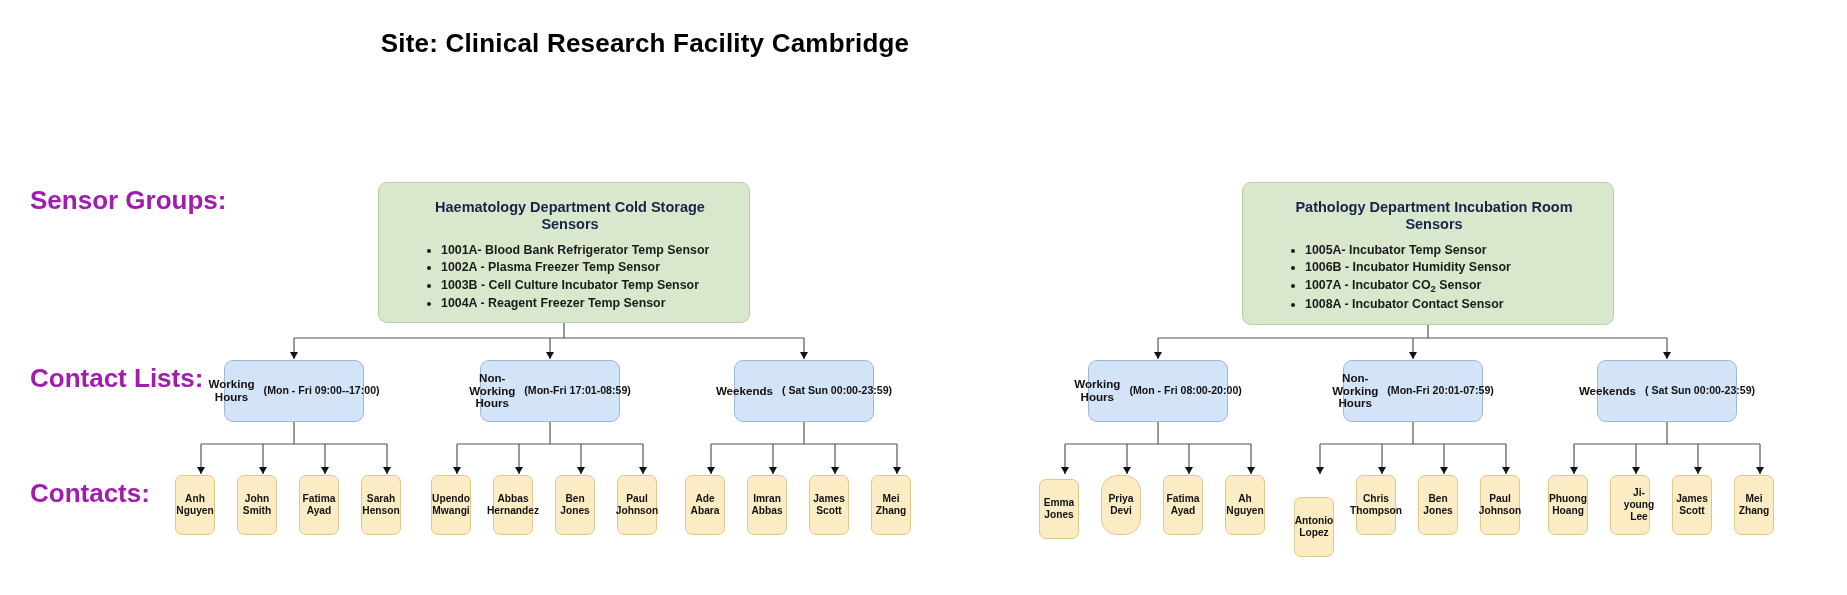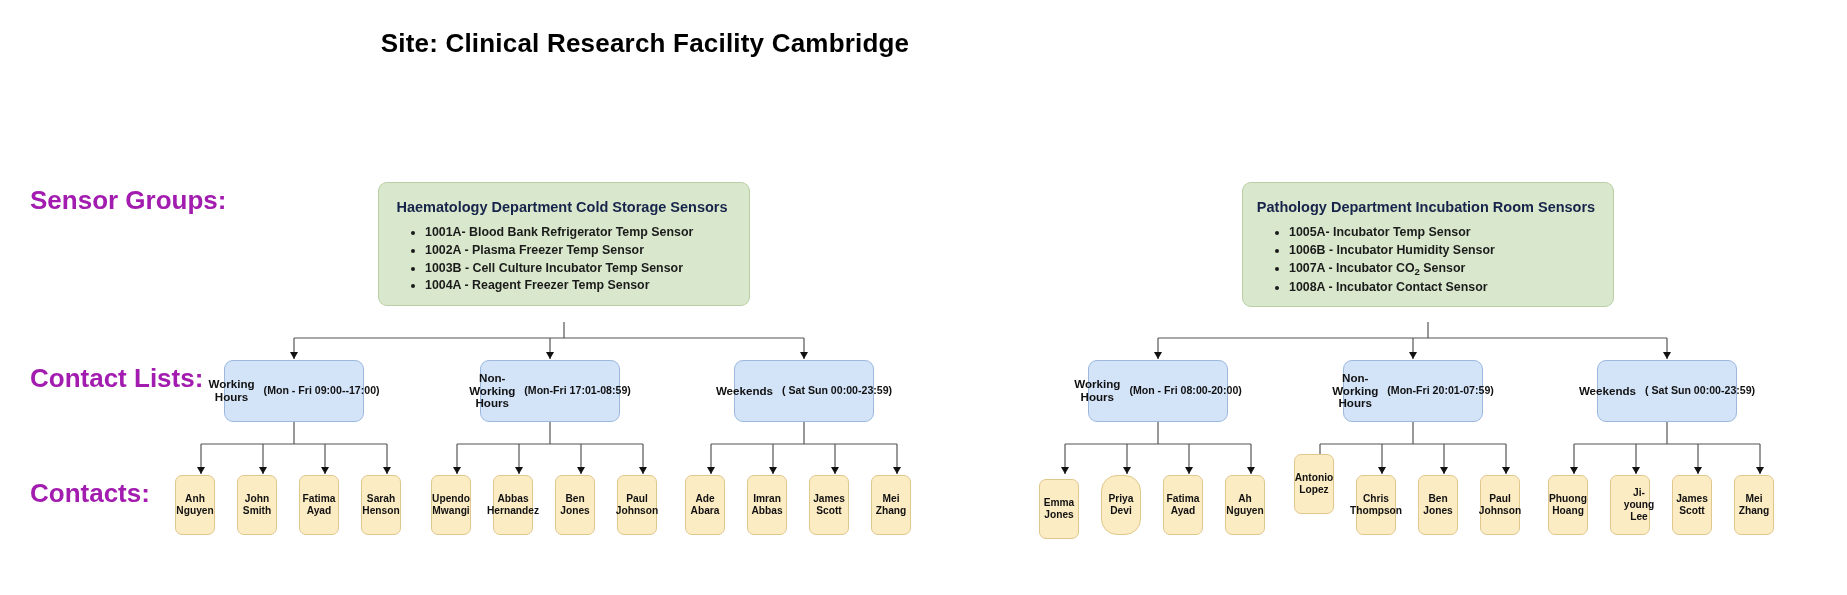--- a/index.html
+++ b/index.html
@@ -48,21 +48,21 @@
     width: 1847px; height: 595px;
     pointer-events: none;
   }
 
   
   .sensor-group {
     position: absolute;
     background: #d9e8cd;
     border: 1px solid #b8cfa6;
     border-radius: 9px;
-    padding: 12px 16px 10px 12px;
+    padding: 12px 16px 10px 28px;
   }
   .sensor-group .sg-title {
     font-size: 14.5px;
     font-weight: bold;
     color: #16234a;
     text-align: center;
     margin: 4px 0 8px 0;
     line-height: 1.2;
   }
   .sensor-group ul {
@@ -300,21 +300,21 @@
       <div class="contact" style="left: 1163px; top: 475px;">
         <div class="c-name">Fatima Ayad</div>
       </div>
       <div class="contact" style="left: 1225px; top: 475px;">
         <div class="c-name">Ah Nguyen</div>
       </div>
       <div class="contact-list" style="left: 1343px; top: 360px;">
         <div class="cl-name">Non-Working Hours</div>
         <div class="cl-window">(Mon-Fri 20:01-07:59)</div>
       </div>
-      <div class="contact" style="left: 1294px; top: 454px;">
+      <div class="contact" style="left: 1294px; top: 497px;">
         <div class="c-name">Antonio Lopez</div>
       </div>
       <div class="contact" style="left: 1356px; top: 475px;">
         <div class="c-name">Chris Thompson</div>
       </div>
       <div class="contact" style="left: 1418px; top: 475px;">
         <div class="c-name">Ben Jones</div>
       </div>
       <div class="contact" style="left: 1480px; top: 475px;">
         <div class="c-name">Paul Johnson</div>

